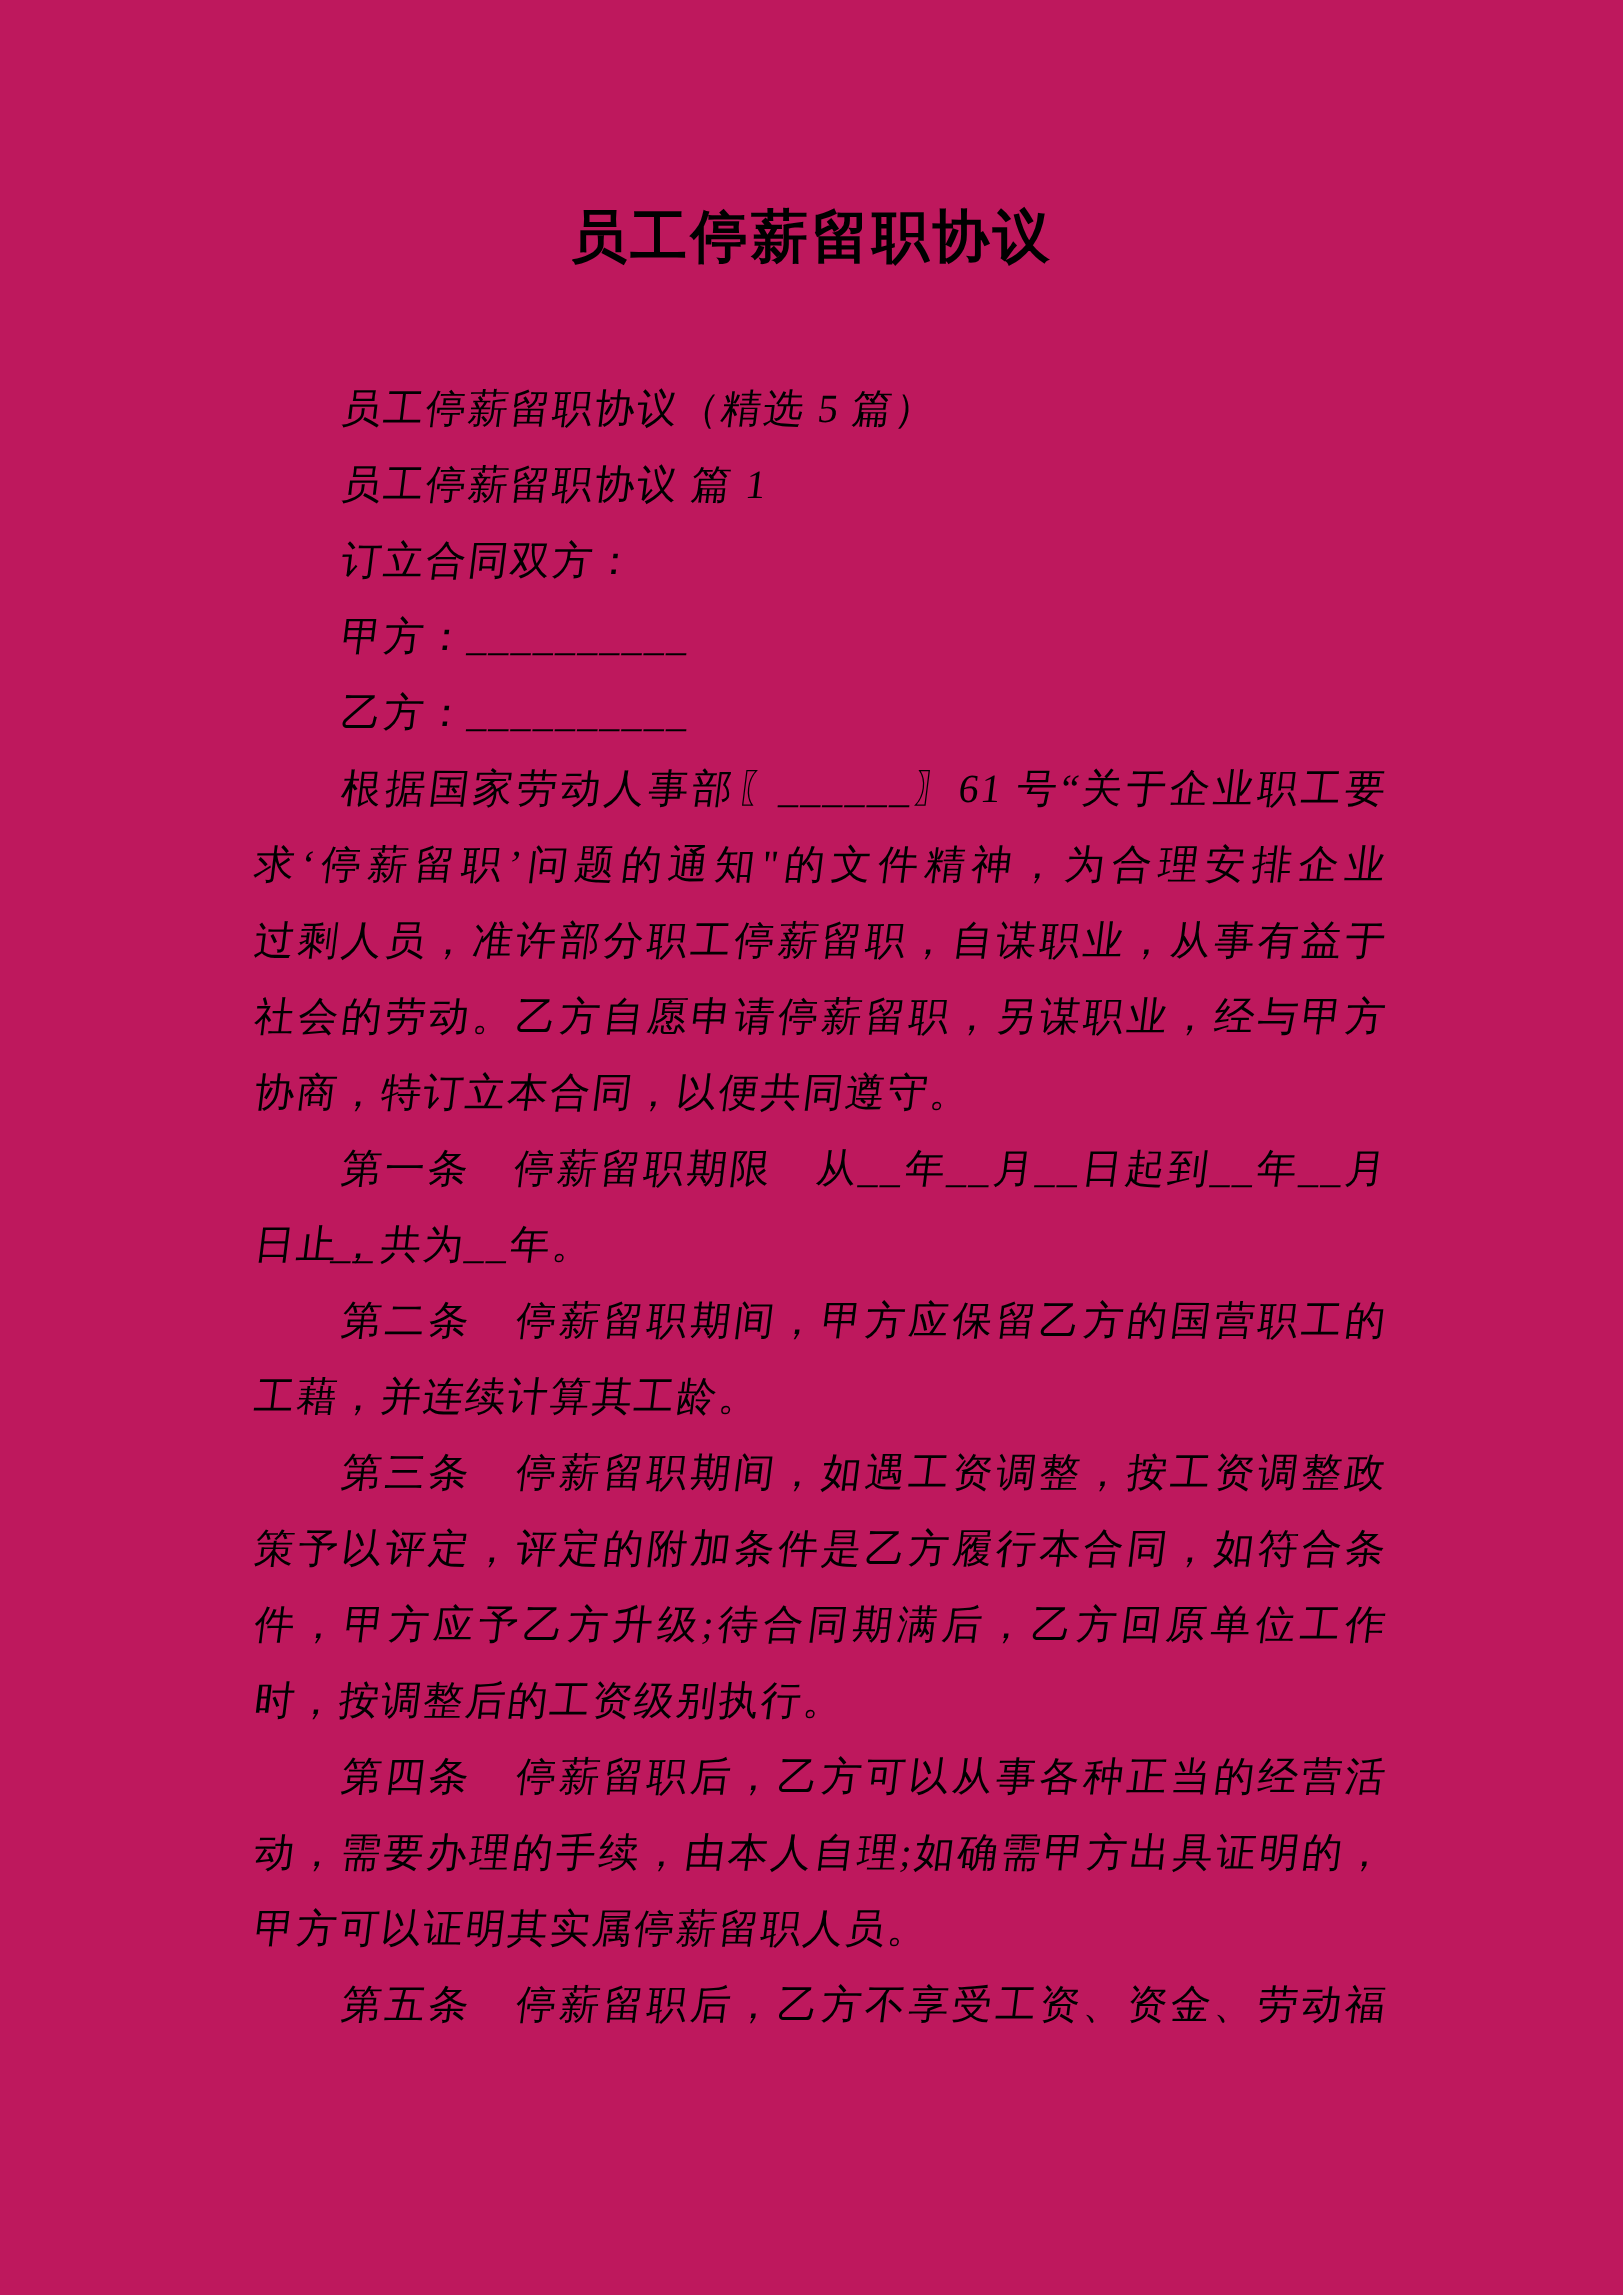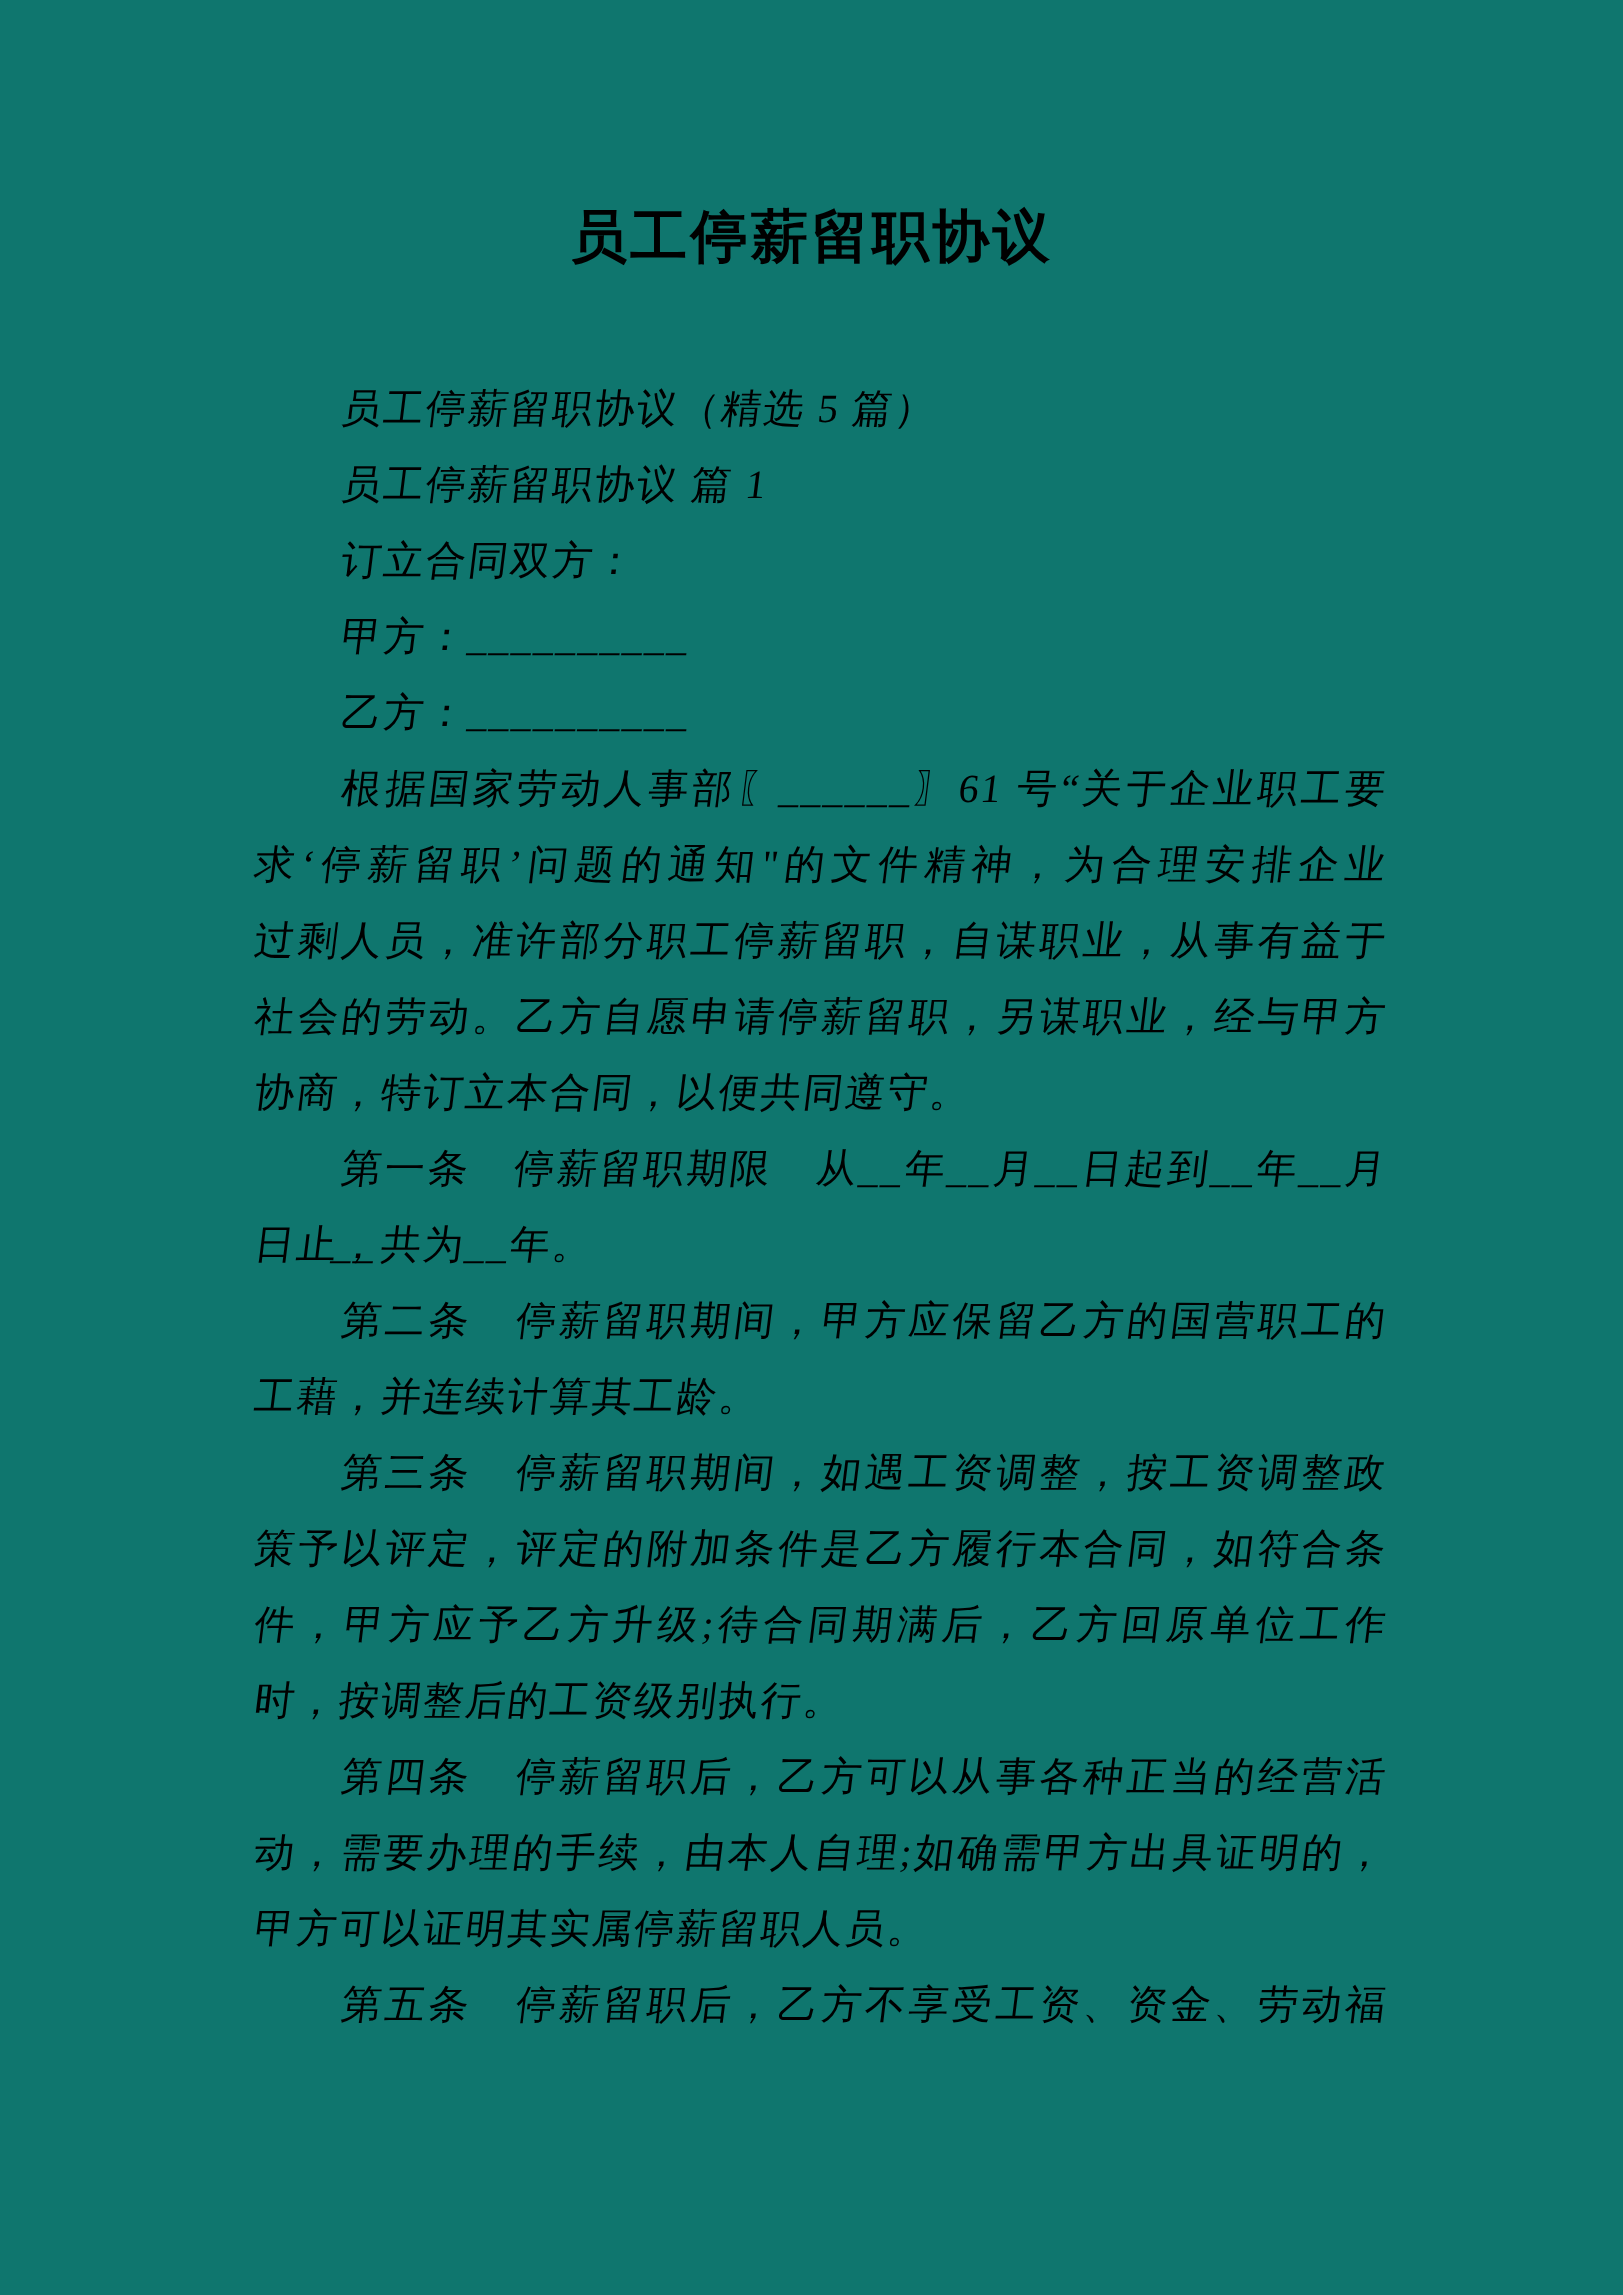--- a/index.html
+++ b/index.html
@@ -4,21 +4,21 @@
 <style>
   html, body {
     margin: 0;
     padding: 0;
     background: #ffffff;
   }
   .page {
     position: relative;
     width: 1623px;
     height: 2295px;
-    background: #0f766e;
+    background: #be185d;
     color: #000000;
     font-family: "Liberation Serif", serif;
     overflow: hidden;
   }
   .doc-title {
     position: absolute;
     left: 0;
     top: 200px;
     width: 100%;
     text-align: center;

